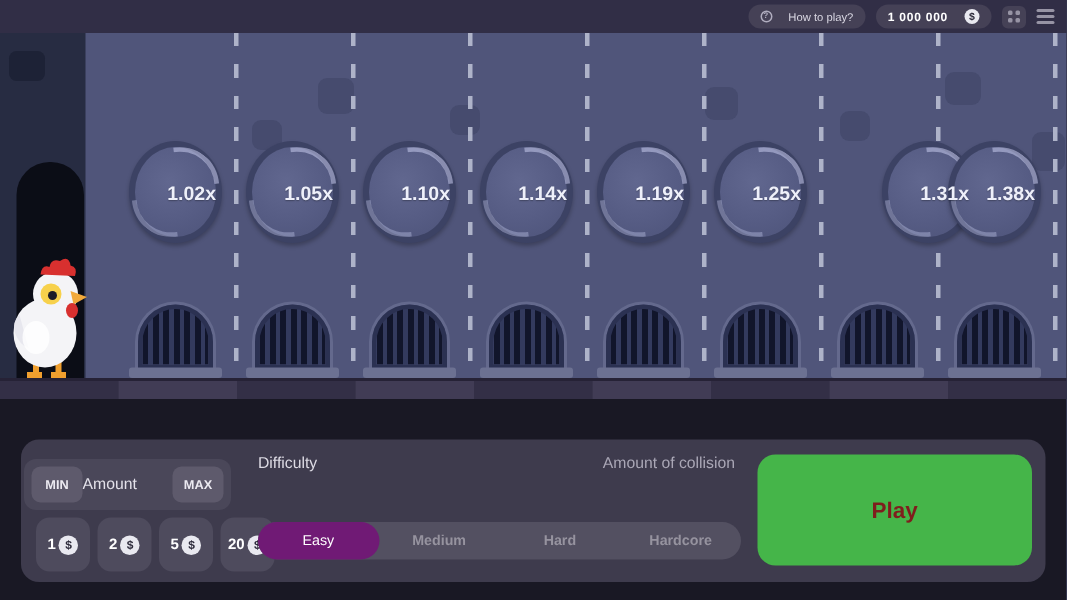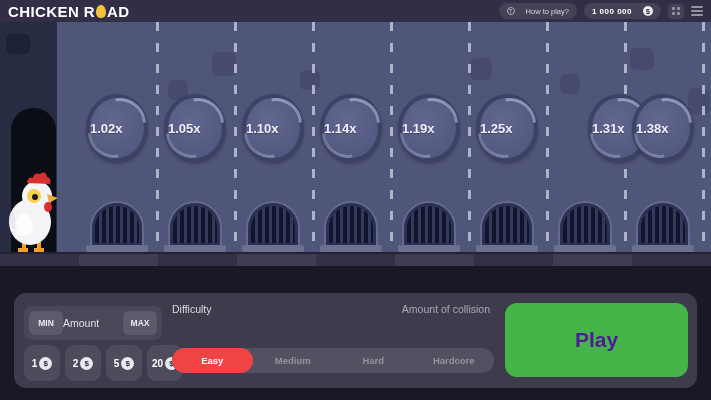--- a/index.html
+++ b/index.html
@@ -51,21 +51,21 @@
     background:#0b0d16; border-radius:22px 22px 0 0; }
   .chicken { position:absolute; left:7px; top:148px; z-index:3; }
 
   .divider { position:absolute; top:0; width:3px; height:230px;
     background:repeating-linear-gradient(180deg,#aeb3c9 0 9px, transparent 9px 21px); }
 
   .disc { position:absolute; top:72px; width:62px; height:68px; border-radius:50%;
     background:#3c4264; box-shadow:0 2px 3px rgba(0,0,0,.25); }
   .disc-face { position:absolute; inset:4px; border-radius:50%;
     background:radial-gradient(circle at 42% 38%, #61678f 0%, #565c84 55%, #4d5379 100%);
-    display:flex; align-items:center; justify-content:flex-start; }
+    display:flex; align-items:center; justify-content:flex-end; }
   .disc-face::before { content:""; position:absolute; inset:-1px; border-radius:50%;
     border:3px solid transparent; border-top-color:rgba(198,203,236,.55);
     transform:rotate(38deg); }
   .disc-face::after { content:""; position:absolute; inset:-1px; border-radius:50%;
     border:3px solid transparent; border-bottom-color:rgba(198,203,236,.38);
     transform:rotate(38deg); }
   .disc-label { color:#eef0fa; font-weight:bold; font-size:13px;
     text-shadow:0 1px 1px rgba(0,0,0,.3); z-index:2; }
 
   .grate { position:absolute; top:181px; width:50px; height:43px;
@@ -78,21 +78,21 @@
   .sidewalk { position:absolute; top:252px; left:0; width:711px; height:14px;
     display:flex; border-top:2px solid #262236; background:#2f2b40; }
   .sidewalk i { width:79px; height:100%; }
   .sidewalk i:nth-child(odd) { background:#332f46; }
   .sidewalk i:nth-child(even) { background:#413c55; }
 
   
   .panel { position:absolute; left:14px; top:293px; width:683px; height:95px;
     background:#3e3b4d; border-radius:12px; }
 
-  .amount-row { position:absolute; left:10px; top:13px; width:138px; height:34px;
+  .amount-row { position:absolute; left:2px; top:13px; width:138px; height:34px;
     background:#4a4759; border-radius:8px; display:flex; align-items:center;
     padding:0 5px; }
   .minmax { width:34px; height:24px; background:#5e5a6c; border:none; border-radius:6px;
     color:#eceaf1; font-weight:bold; font-size:8.5px; cursor:pointer;
     font-family:"Liberation Sans", sans-serif; }
   .amount-input { flex:1; min-width:0; background:transparent; border:none; outline:none;
     text-align:left; color:#eceaf1; font-size:10.5px;
     font-family:"Liberation Sans", sans-serif; }
   .amount-input::placeholder { color:#e4e2ea; opacity:1; }
 
@@ -105,36 +105,31 @@
 
   .difficulty-label { position:absolute; left:158px; top:10px; color:#dddbe4;
     font-size:10.5px; }
   .chance-label { position:absolute; right:207px; top:10px; color:#aaa7b6;
     font-size:10.5px; }
   .tabs { position:absolute; left:158px; top:55px; width:322px; height:25px;
     background:#535061; border-radius:13px; display:flex; }
   .tab { flex:1; border:none; background:transparent; border-radius:13px;
     color:#96939f; font-size:9.5px; cursor:pointer;
     font-family:"Liberation Sans", sans-serif;font-weight:bold; }
-  .tab.active { background:#ef4444; color:#ffffff; font-weight:bold; }
+  .tab.active { background:#701a75; color:#ffffff; font-weight:normal; }
 
   .play-btn { position:absolute; right:9px; top:10px; width:183px; height:74px;
-    background:#45b549; border:none; border-radius:12px; color:#4c1d95;
-    font-weight:bold; font-size:21px; cursor:pointer;
+    background:#45b549; border:none; border-radius:12px; color:#7f1d1d;
+    font-weight:bold; font-size:15px; cursor:pointer;
     font-family:"Liberation Sans", sans-serif; }
 </style>
 </head>
 <body>
 
 <div class="topbar">
-  <div class="logo">
-    <span>CHICKEN R</span>
-      <span class="egg"></span>
-      <span>AD</span>
-  </div>
   <div class="topbar-spacer"></div>
   <button class="pill">
     <span class="q-icon">?</span>
     <span>How to play?</span>
   </button>
   <div class="pill">
     <span class="balance-amount">1 000 000</span>
     <span class="coin">$</span>
   </div>
   <button class="grid-btn">

